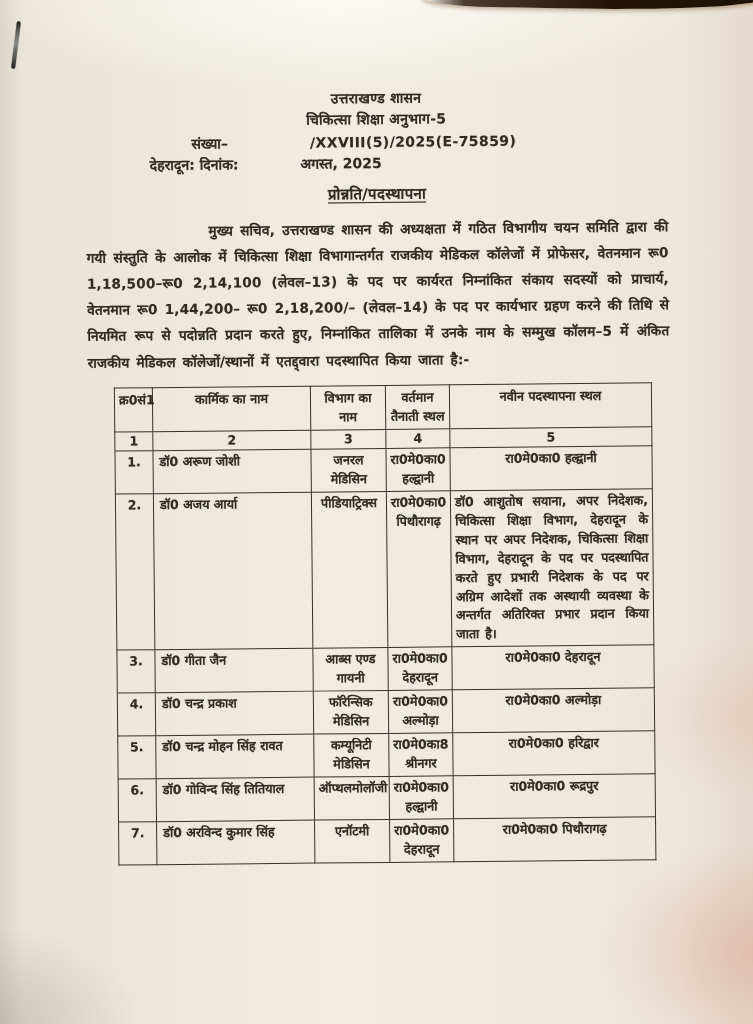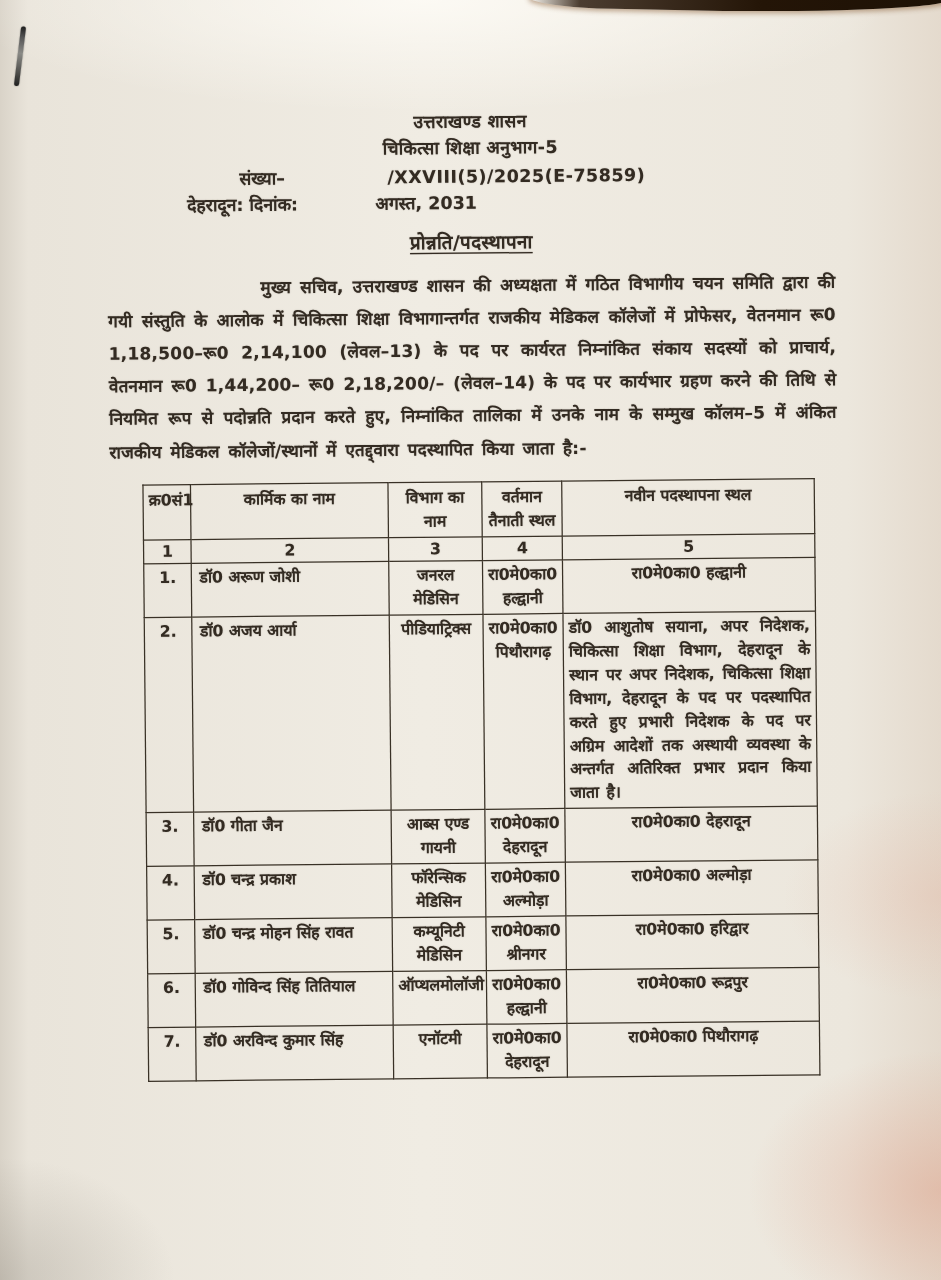--- a/index.html
+++ b/index.html
@@ -90,21 +90,21 @@
     <div class="doc">
       <div class="letterhead">
         <div class="org">उत्तराखण्ड शासन</div>
         <div class="dept">चिकित्सा शिक्षा अनुभाग-5</div>
         <div class="number-line">
           <span class="lbl">संख्या–</span>
           <span class="num">/XXVIII(5)/2025(E-75859)</span>
         </div>
         <div class="date-line">
           <span class="lbl">देहरादून: दिनांक:</span>
-          <span class="dt">अगस्त, 2031</span>
+          <span class="dt">अगस्त, 2025</span>
         </div>
         <div class="subject">प्रोन्नति/पदस्थापना</div>
       </div>
 
       <p class="body-par">मुख्य सचिव, उत्तराखण्ड शासन की अध्यक्षता में गठित विभागीय चयन समिति द्वारा की गयी संस्तुति के आलोक में चिकित्सा शिक्षा विभागान्तर्गत राजकीय मेडिकल कॉलेजों में प्रोफेसर, वेतनमान रू0 1,18,500–रू0 2,14,100 (लेवल–13) के पद पर कार्यरत निम्नांकित संकाय सदस्यों को प्राचार्य, वेतनमान रू0 1,44,200– रू0 2,18,200/– (लेवल–14) के पद पर कार्यभार ग्रहण करने की तिथि से नियमित रूप से पदोन्नति प्रदान करते हुए, निम्नांकित तालिका में उनके नाम के सम्मुख कॉलम–5 में अंकित राजकीय मेडिकल कॉलेजों/स्थानों में एतद्द्वारा पदस्थापित किया जाता है:-</p>
 
       <table class="postings">
         <colgroup>
           <col class="c1">
             <col class="c2">
@@ -154,21 +154,21 @@
     <td class="c-sno">4.</td>
     <td class="c-name">डॉ0 चन्द्र प्रकाश</td>
     <td class="c-dept">फॉरेन्सिक मेडिसिन</td>
     <td class="c-cur">रा0मे0का0 अल्मोड़ा</td>
     <td class="c-new">रा0मे0का0 अल्मोड़ा</td>
   </tr>
             <tr>
     <td class="c-sno">5.</td>
     <td class="c-name">डॉ0 चन्द्र मोहन सिंह रावत</td>
     <td class="c-dept">कम्यूनिटी मेडिसिन</td>
-    <td class="c-cur">रा0मे0का0 श्रीनगर</td>
+    <td class="c-cur">रा0मे0का8 श्रीनगर</td>
     <td class="c-new">रा0मे0का0 हरिद्वार</td>
   </tr>
             <tr>
     <td class="c-sno">6.</td>
     <td class="c-name">डॉ0 गोविन्द सिंह तितियाल</td>
     <td class="c-dept">ऑप्थलमोलॉजी</td>
     <td class="c-cur">रा0मे0का0 हल्द्वानी</td>
     <td class="c-new">रा0मे0का0 रूद्रपुर</td>
   </tr>
             <tr>

